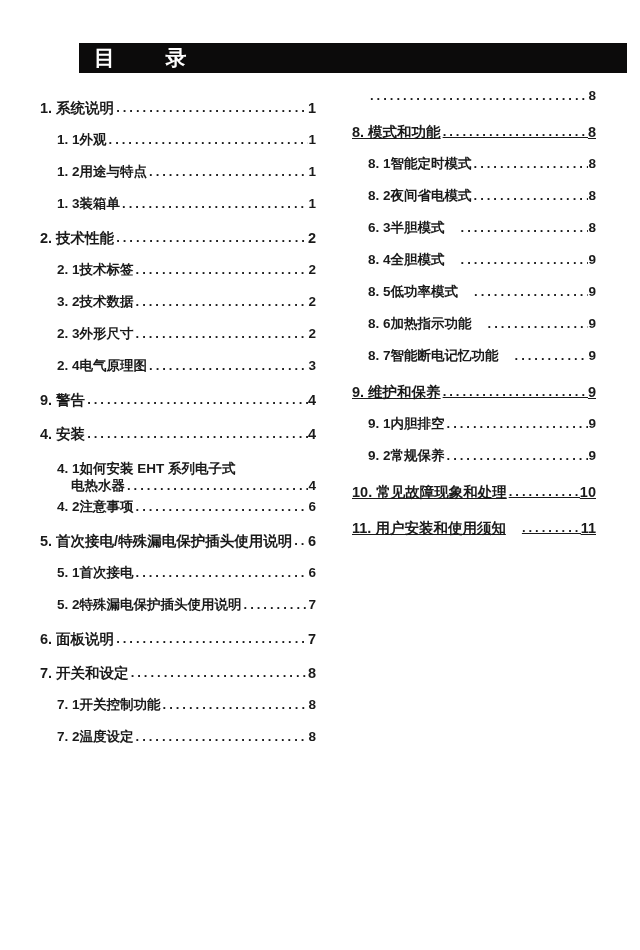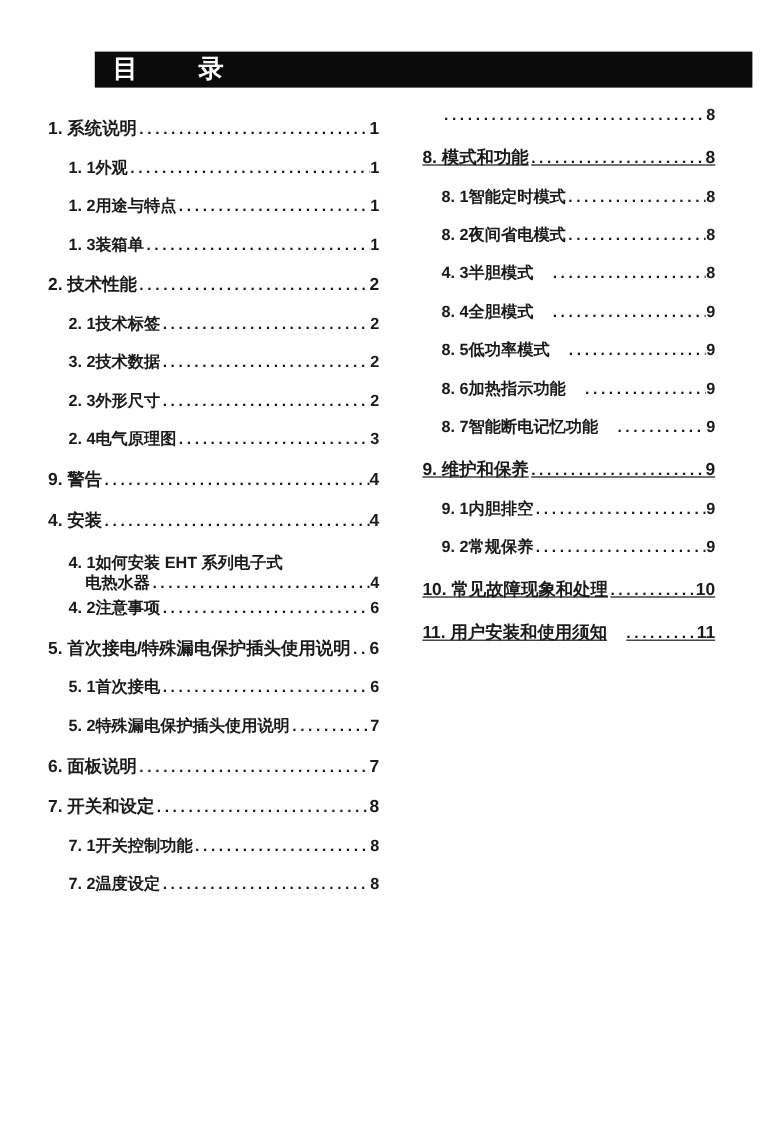--- a/index.html
+++ b/index.html
@@ -212,21 +212,21 @@
       <span class="lbl">8. 1智能定时模式</span>
       <span class="dots">..........................................................................................</span>
       <span class="pg">8</span>
     </div>
     <div class="row lvl2">
       <span class="lbl">8. 2夜间省电模式</span>
       <span class="dots">..........................................................................................</span>
       <span class="pg">8</span>
     </div>
     <div class="row lvl2 dotgap">
-      <span class="lbl">4. 3半胆模式</span>
+      <span class="lbl">6. 3半胆模式</span>
       <span class="dots">..........................................................................................</span>
       <span class="pg">8</span>
     </div>
     <div class="row lvl2 dotgap">
       <span class="lbl">8. 4全胆模式</span>
       <span class="dots">..........................................................................................</span>
       <span class="pg">9</span>
     </div>
     <div class="row lvl2 dotgap">
       <span class="lbl">8. 5低功率模式</span>

